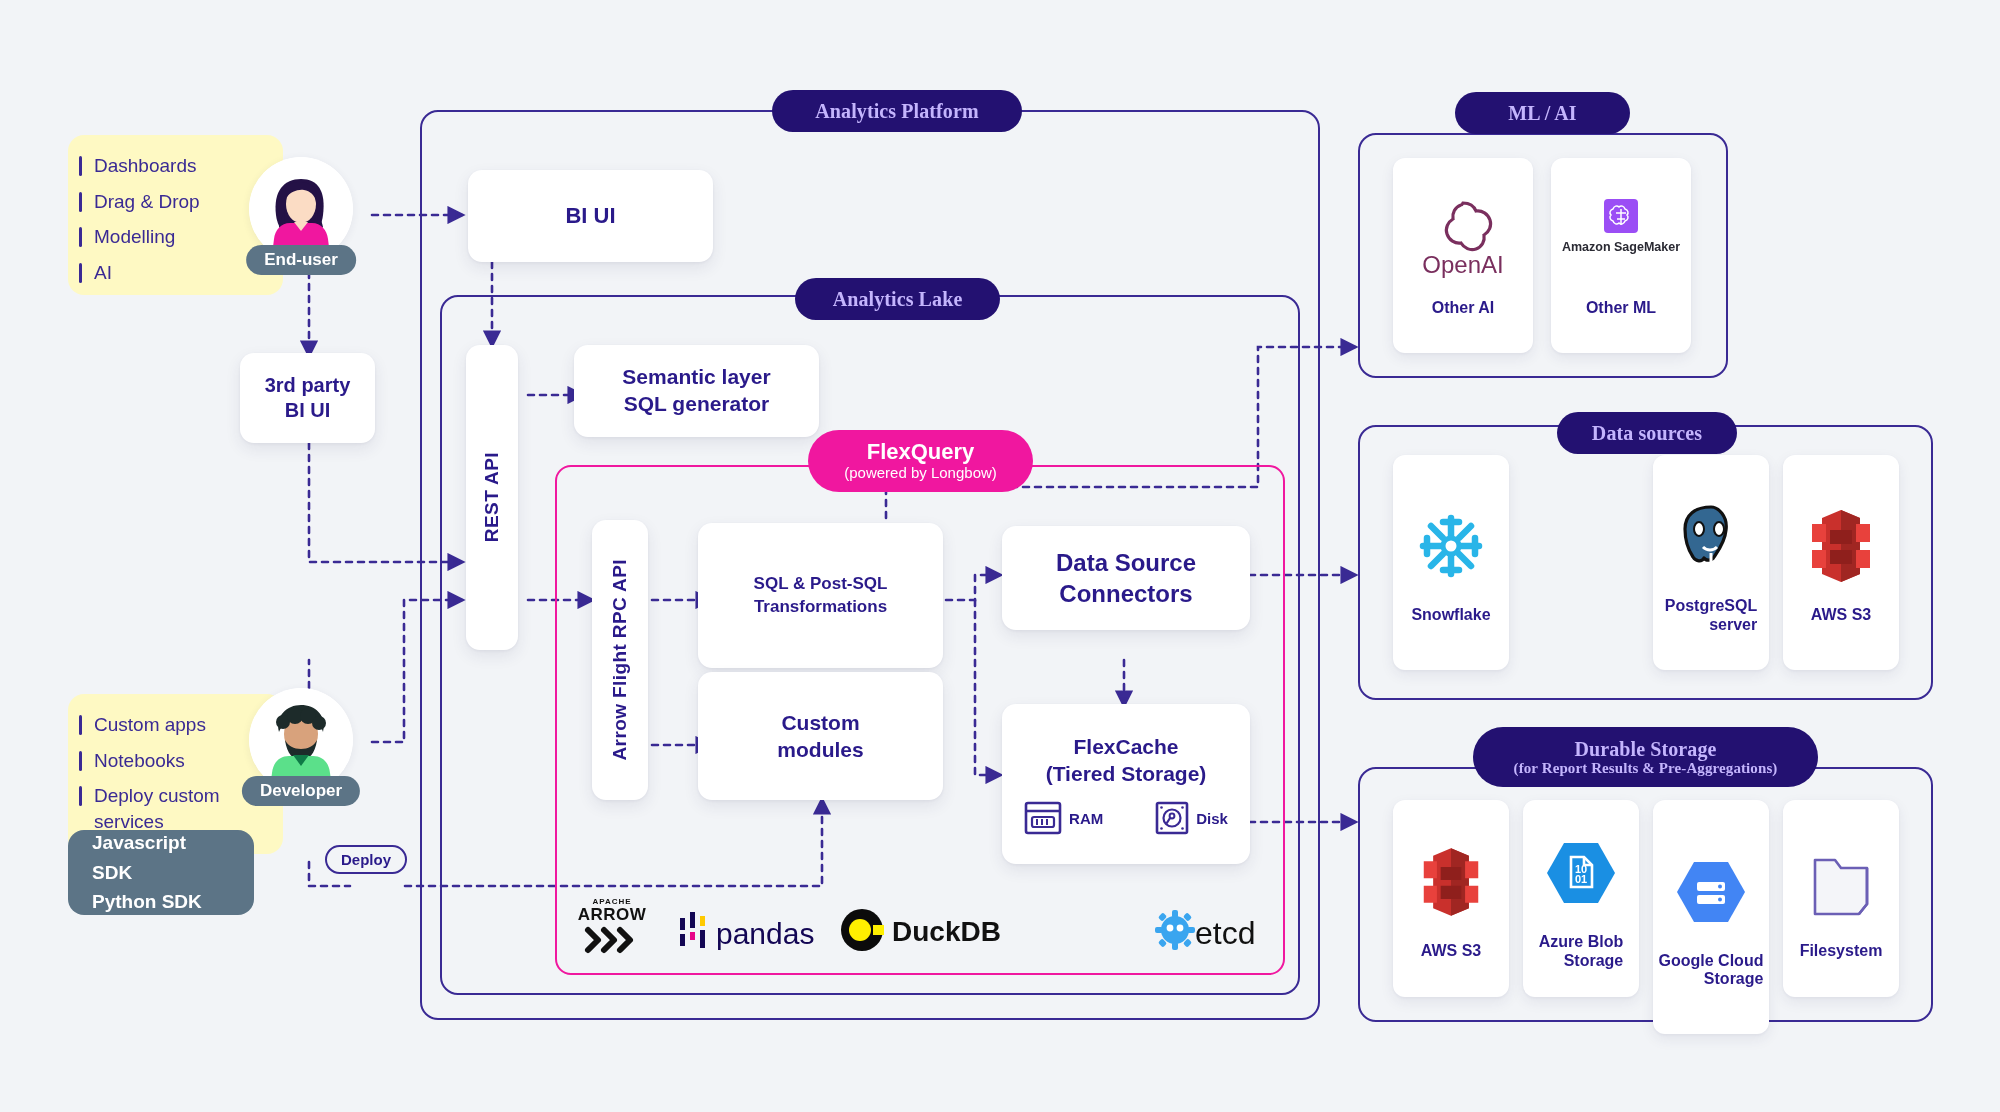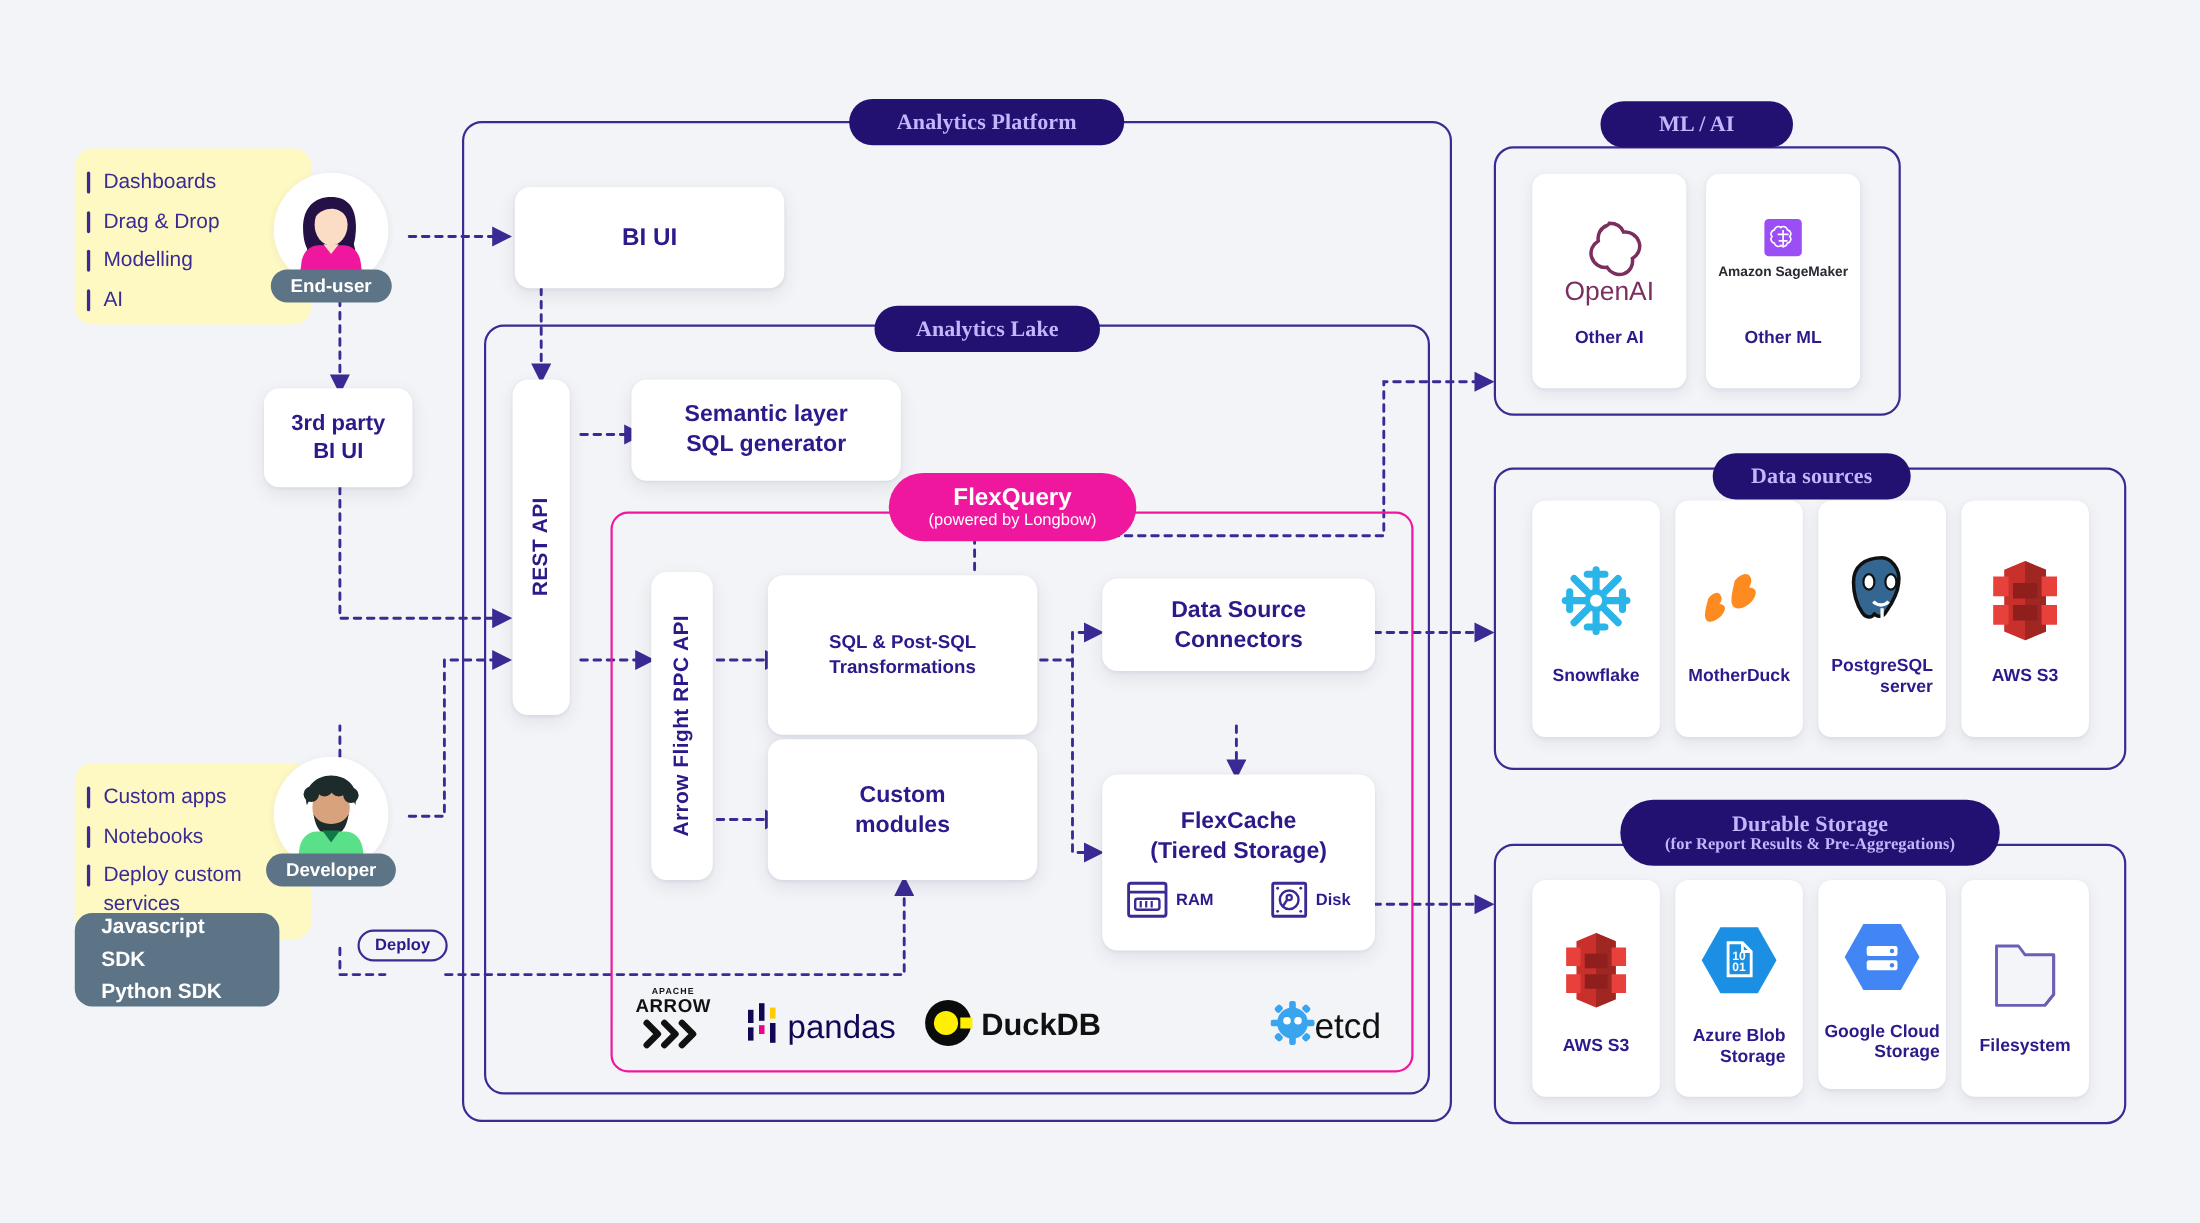--- a/index.html
+++ b/index.html
@@ -345,21 +345,21 @@
   <div class="card" style="left:698px; top:523px; width:245px; height:145px; font-size:17px; line-height:1.3;">
     <span>SQL &amp; Post-SQL</span>
     <span class="l2">Transformations</span>
   </div>
 
   <div class="card" style="left:698px; top:672px; width:245px; height:128px; font-size:21px; line-height:1.3;">
     <span>Custom</span>
     <span class="l2">modules</span>
   </div>
 
-  <div class="card" style="left:1002px; top:526px; width:248px; height:84px; font-size:21px; line-height:1.3;align-items:center;">
+  <div class="card" style="left:1002px; top:526px; width:248px; height:104px; font-size:24px; line-height:1.3;align-items:center;">
     <span>Data Source</span>
     <span class="l2">Connectors</span>
   </div>
 
   <div class="card" style="left:1002px; top:704px; width:248px; height:160px; font-size:21px; line-height:1.3;">
     <span>FlexCache</span>
     <span class="l2">(Tiered Storage)</span>
     <div class="cache-icons">
       <div class="cache-icon">
         <svg width="38" height="34" viewBox="0 0 38 34">
@@ -430,29 +430,20 @@
             <line x1="28" y1="60" x2="44" y2="60"></line>
           <line x1="12" y1="28" x2="12" y2="44"></line>
             <line x1="60" y1="28" x2="60" y2="44"></line>
         </g>
         <circle cx="36" cy="36" r="8" fill="none" stroke="#29b5e8" stroke-width="5"></circle>
       </svg>
     </div>
     <div class="cap">Snowflake</div>
   </div>
 
-  <div class="logo-tile" style="left:1523px; top:455px; width:116px; height:215px;">
-    <div class="glyph">
-      <svg width="80" height="72" viewBox="0 0 80 72">
-        <path d="M36 18c5-6 11-8 14-4 2 3 1 7-1 10 4 0 7 2 6 6-1 6-8 12-14 13-5 1-8-2-8-7 0-6 2-13 3-18z" fill="#fd8b1f"></path>
-        <path d="M12 34c4-5 9-7 11-3 2 3 1 6-1 8 3 0 6 2 5 5-1 5-7 10-12 11-4 1-6-2-6-6 0-5 2-11 3-15z" fill="#fd8b1f"></path>
-      </svg>
-    </div>
-    <div class="cap">MotherDuck</div>
-  </div>
 
   <div class="logo-tile" style="left:1653px; top:455px; width:116px; height:215px;">
     <div class="glyph">
       <svg width="76" height="72" viewBox="0 0 76 72">
         <path d="M38 6C22 6 12 14 12 28c0 12 4 22 8 28 3 5 9 5 11 1 2 3 8 3 10-1 4-6 11-15 12-27 2-14-8-23-15-23z" fill="#336791" stroke="#111" stroke-width="3.2" stroke-linejoin="round"></path>
         <ellipse cx="26" cy="28" rx="5" ry="7" fill="#fff" stroke="#111" stroke-width="2"></ellipse>
         <ellipse cx="46" cy="28" rx="5" ry="7" fill="#fff" stroke="#111" stroke-width="2"></ellipse>
         <path d="M30 46c4 4 10 4 14 0" stroke="#fff" stroke-width="3" fill="none"></path>
         <path d="M38 52v12" stroke="#fff" stroke-width="3"></path>
       </svg>
@@ -492,21 +483,21 @@
         <path d="M29 20h13l8 8v22H29z" fill="none" stroke="#fff" stroke-width="2.6"></path>
         <path d="M42 20v8h8" fill="none" stroke="#fff" stroke-width="2.6"></path>
         <text x="39" y="36" text-anchor="middle" font-family="'Liberation Sans',sans-serif" font-size="11" font-weight="700" fill="#fff">10</text>
         <text x="39" y="46" text-anchor="middle" font-family="'Liberation Sans',sans-serif" font-size="11" font-weight="700" fill="#fff">01</text>
       </svg>
     </div>
     <div class="cap">Azure Blob
 Storage</div>
   </div>
 
-  <div class="logo-tile" style="left:1653px; top:800px; width:116px; height:190px;">
+  <div class="logo-tile" style="left:1653px; top:800px; width:116px; height:234px;">
     <div class="glyph">
       <svg width="78" height="72" viewBox="0 0 78 72">
         <path d="M22 6h34l17 30-17 30H22L5 36z" fill="#4285f4"></path>
         <rect x="25" y="26" width="28" height="9" rx="2" fill="#fff"></rect>
         <rect x="25" y="39" width="28" height="9" rx="2" fill="#fff"></rect>
         <circle cx="48" cy="30.5" r="2" fill="#4285f4"></circle>
         <circle cx="48" cy="43.5" r="2" fill="#4285f4"></circle>
       </svg>
     </div>
     <div class="cap">Google Cloud

